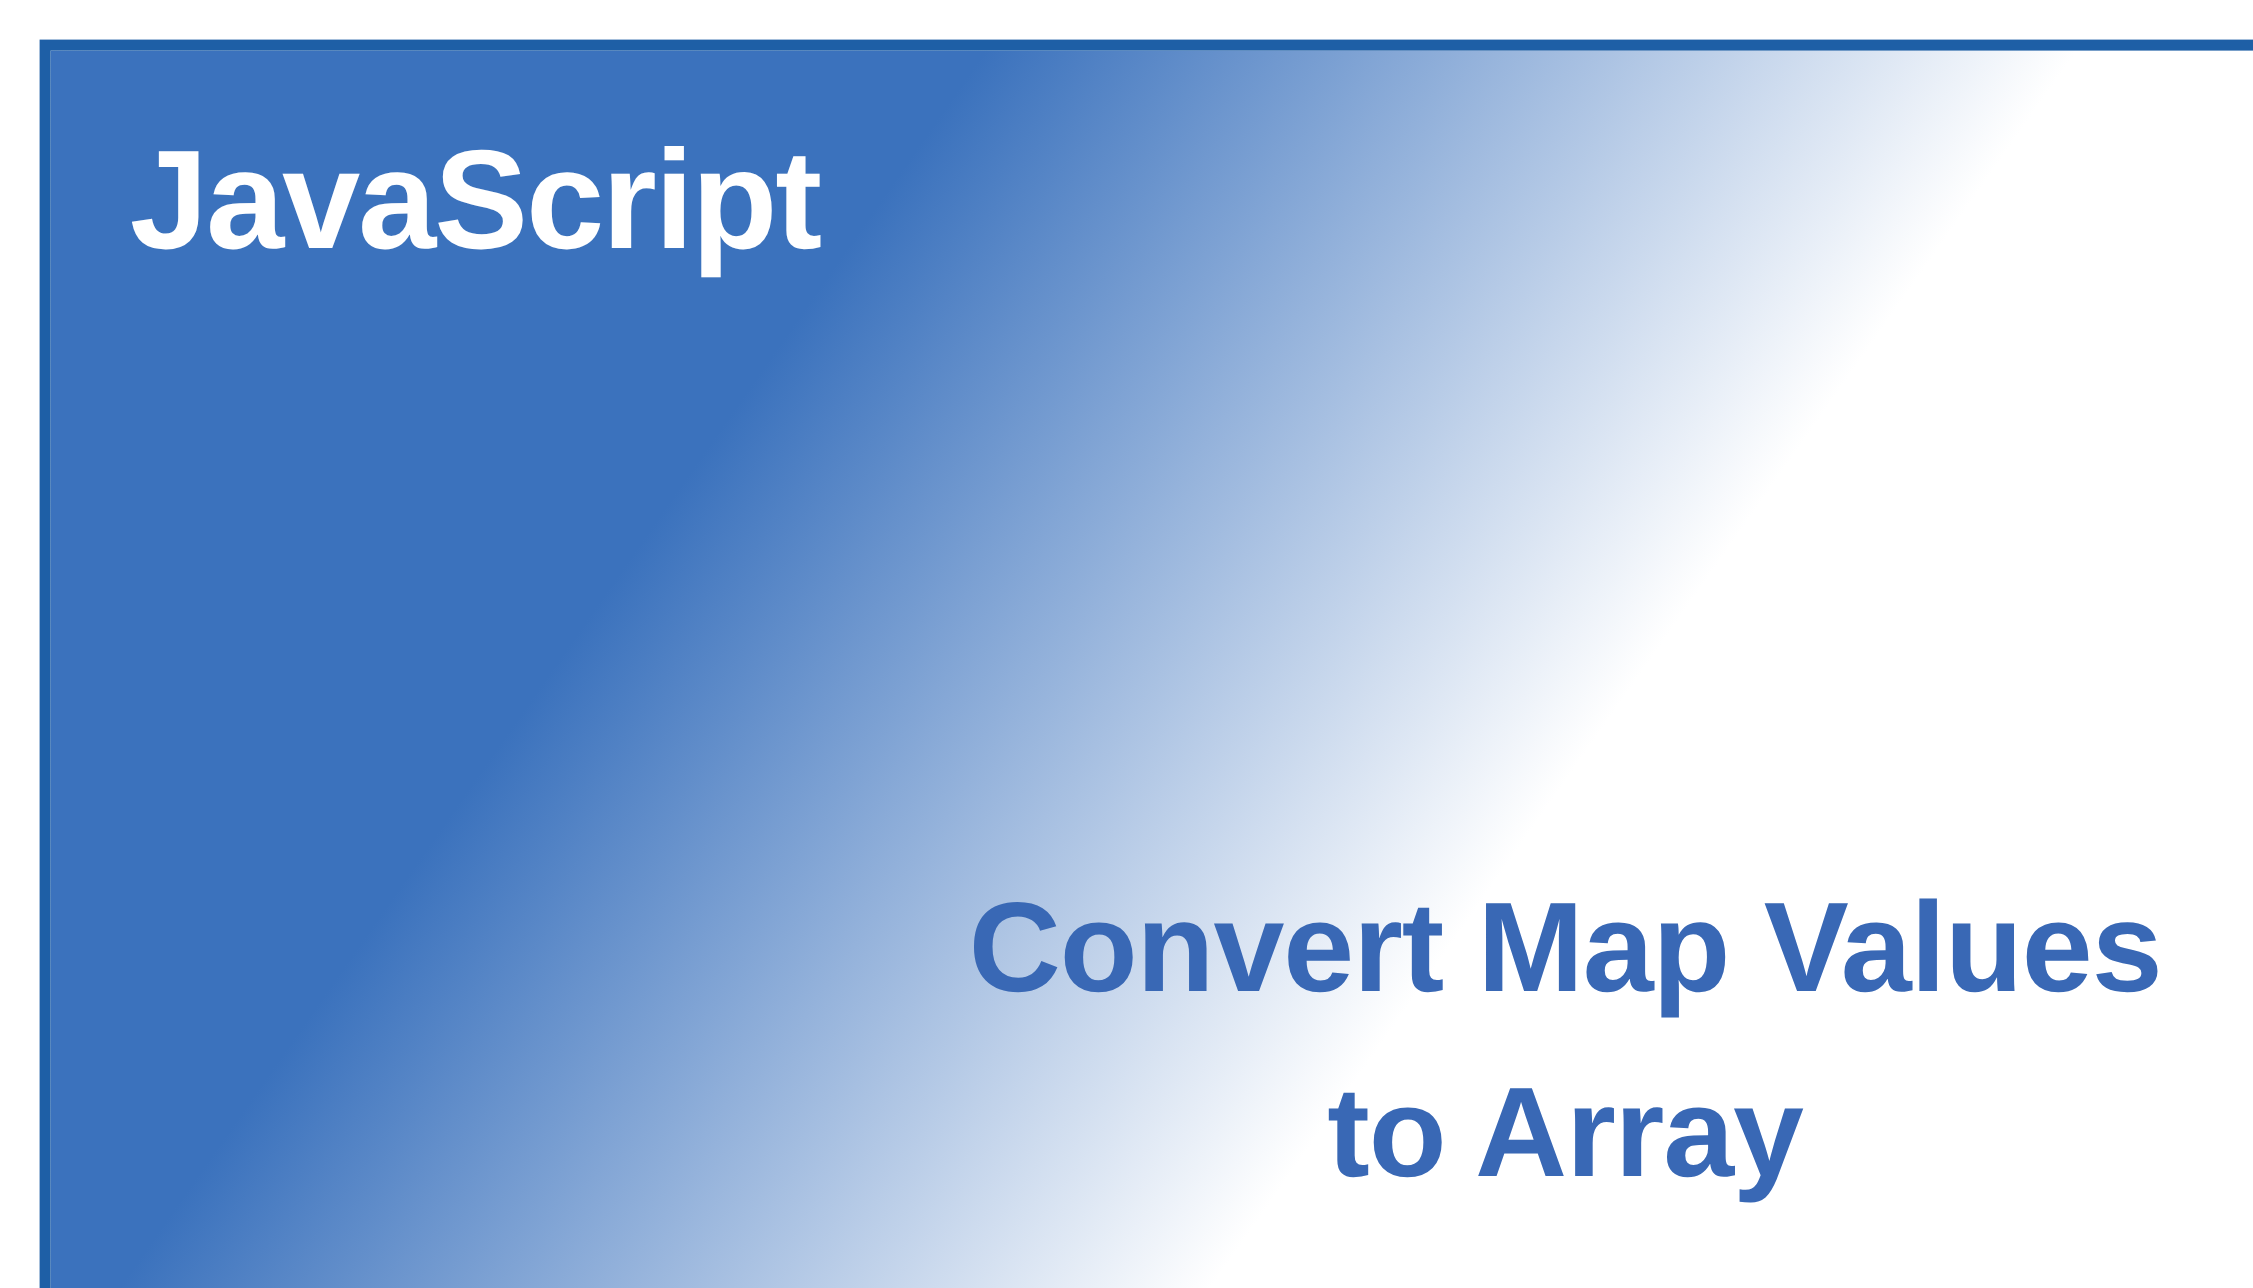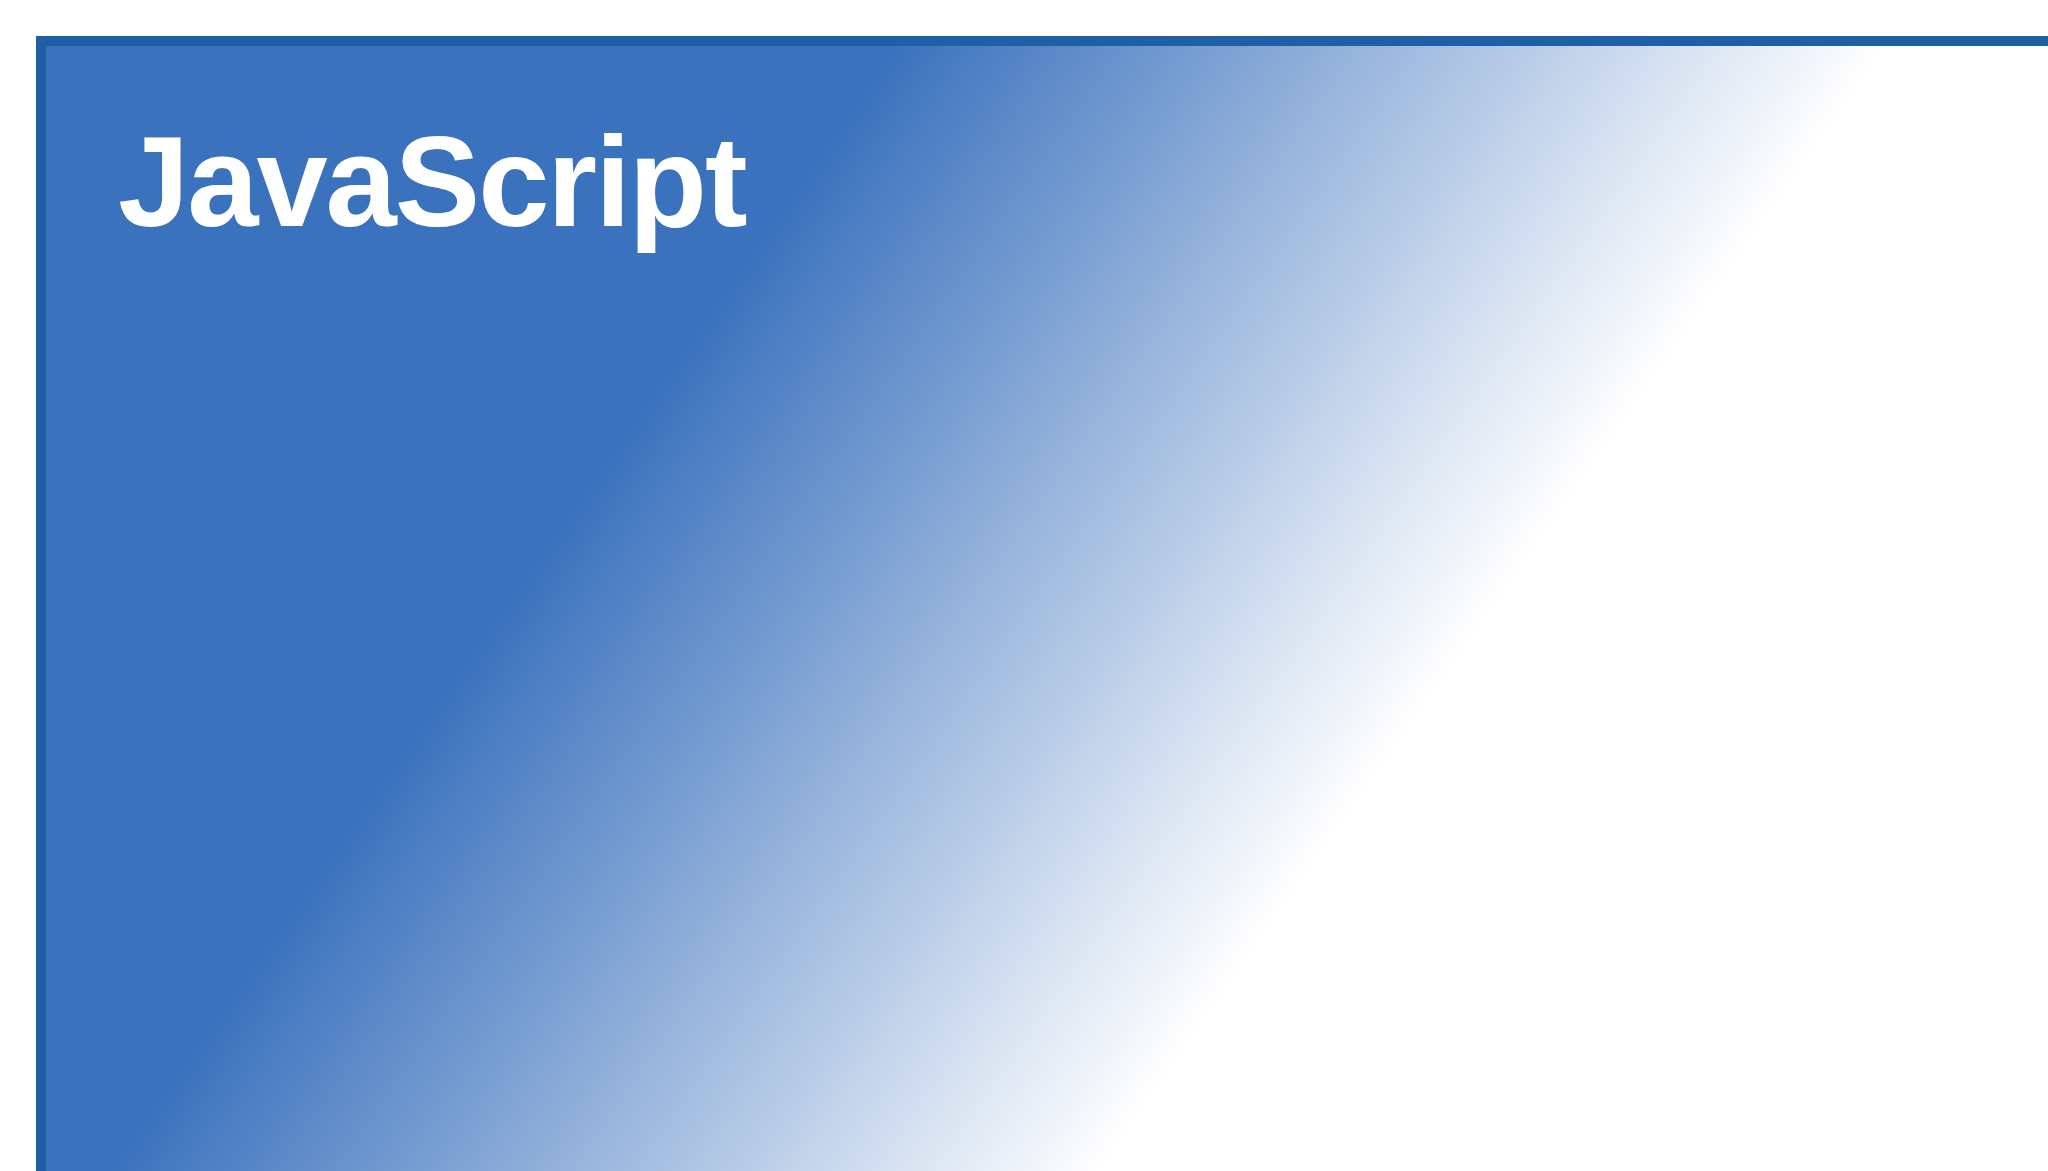--- a/index.html
+++ b/index.html
@@ -46,13 +46,17 @@
       color: #3968b5;
       line-height: 1.35;
       letter-spacing: -1px;
     }
   </style>
 </head>
 <body>
 
 <div class="container">
   <div class="title">JavaScript</div>
+  <div class="subtitle-wrapper">
+    <div class="subtitle-line">Convert Map Values</div>
+    <div class="subtitle-line">to Array</div>
+  </div>
 </div>
 
 </body></html>

